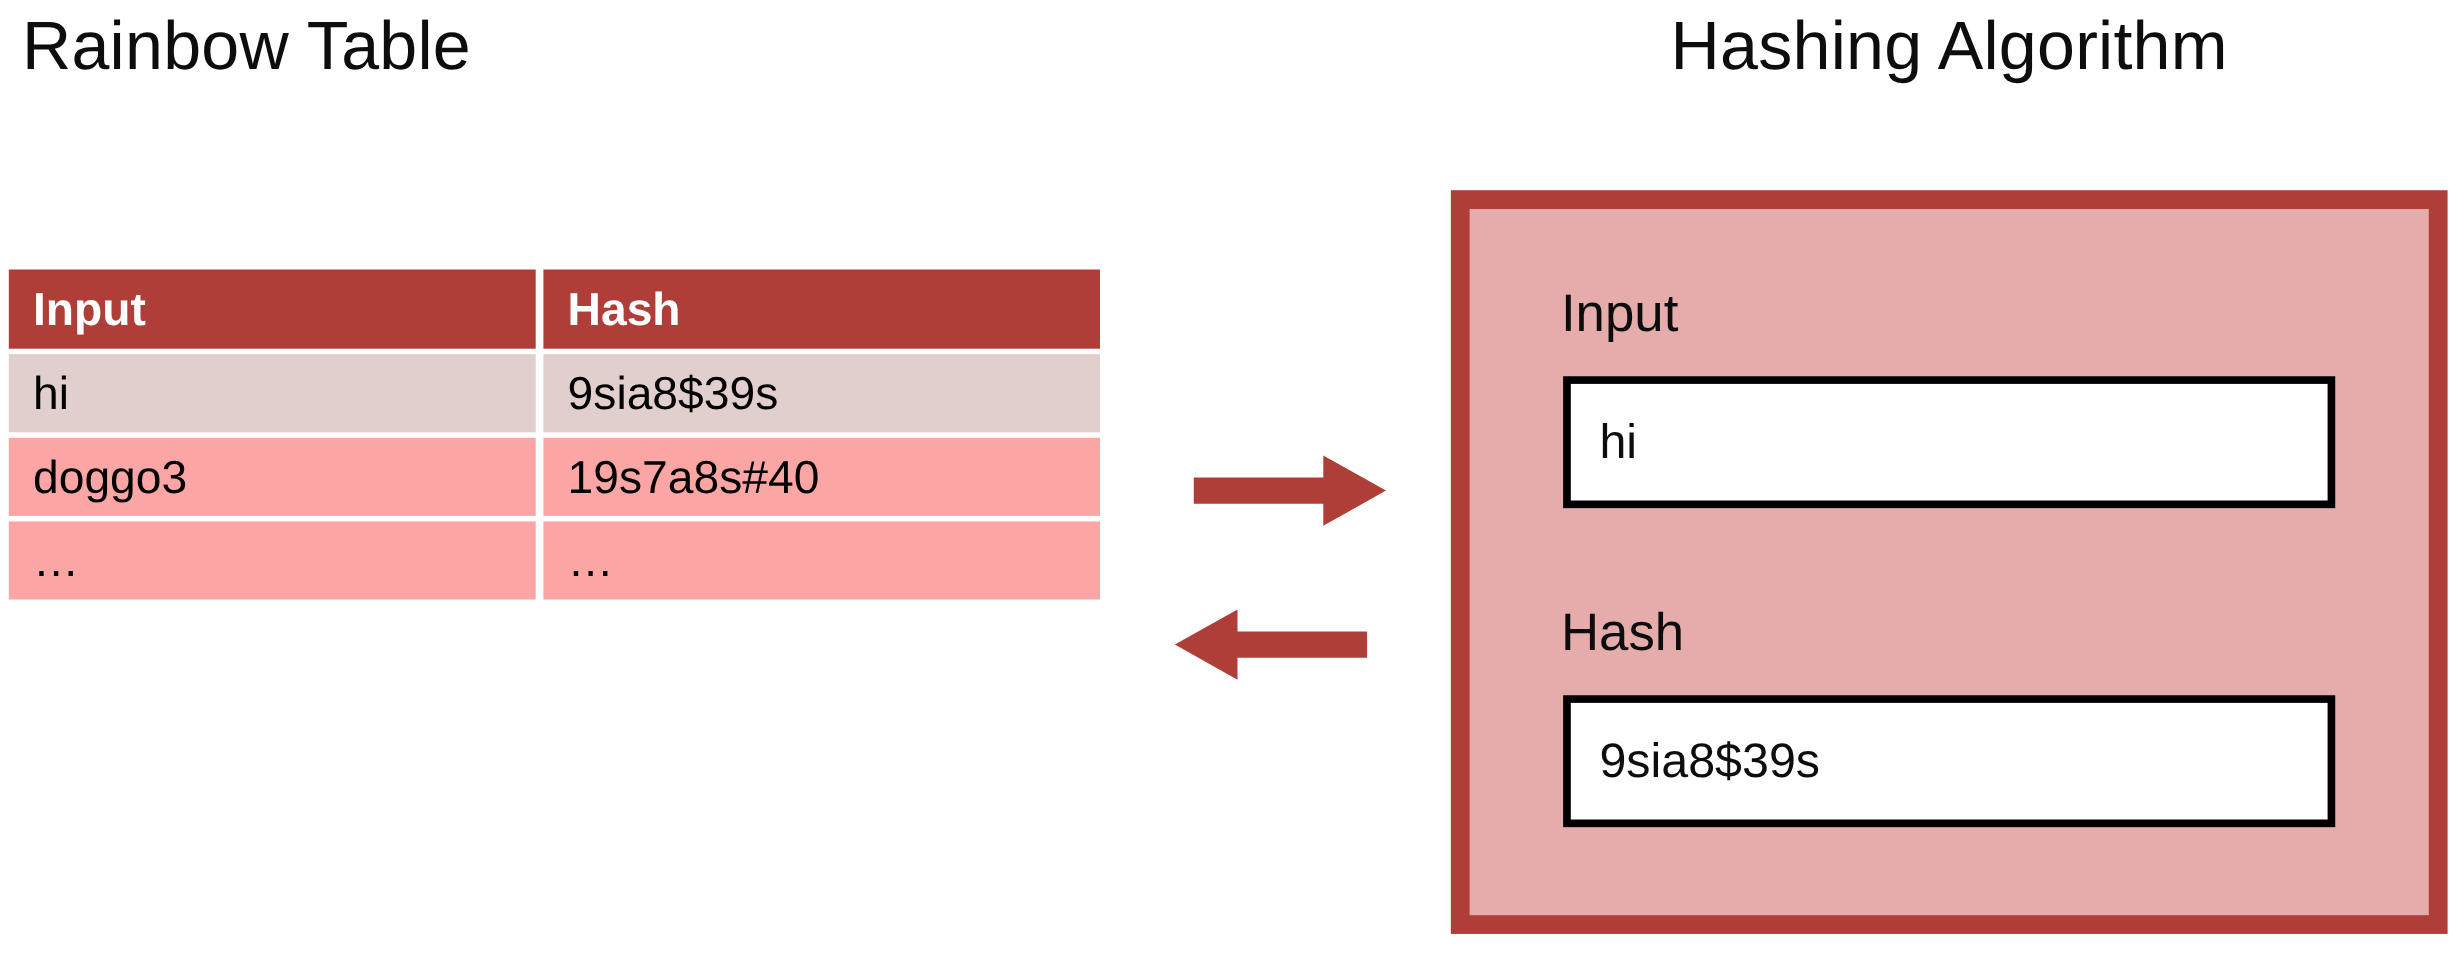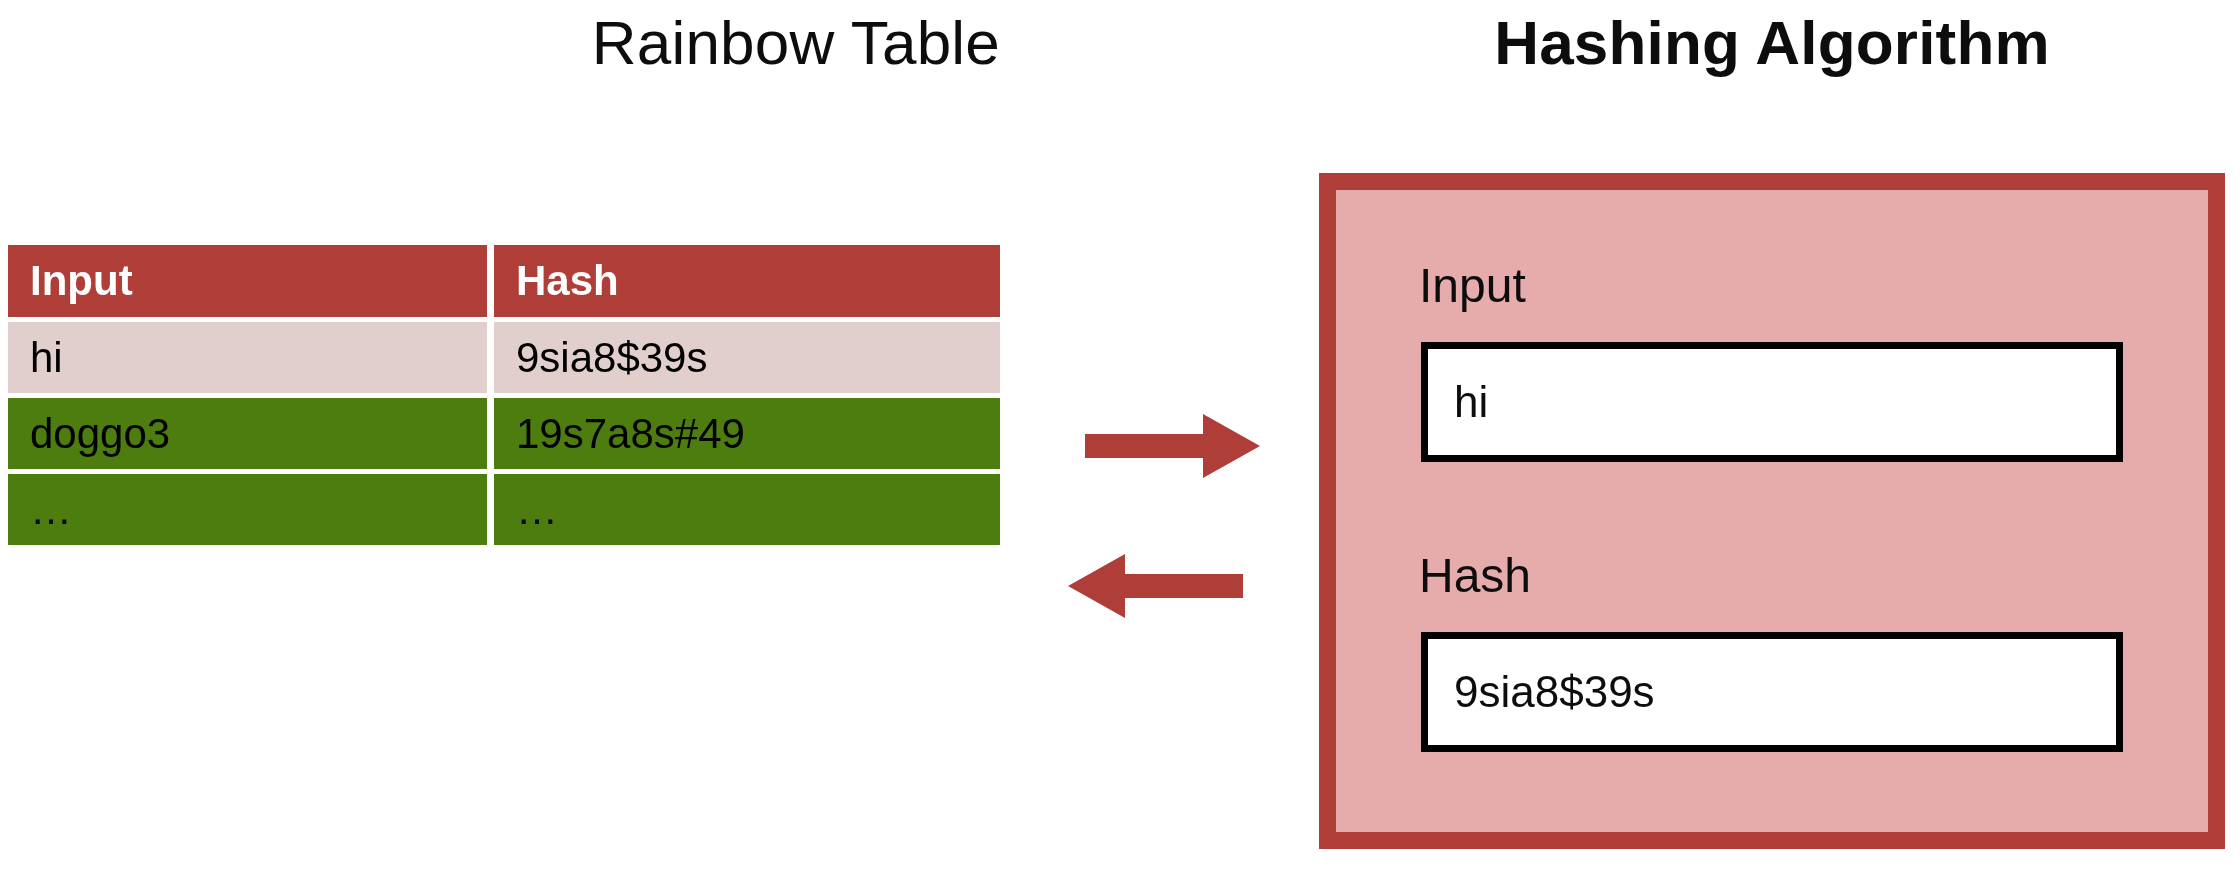--- a/index.html
+++ b/index.html
@@ -30,28 +30,28 @@
     font-weight: 400;
     color: #0d0d0d;
     letter-spacing: 0.2px;
     white-space: nowrap;
     line-height: 1;
   }
   #rainbow-title {
     left: 0;
     top: 12px;
     width: 1000px;
-    text-align: right;
+    text-align: left;
+    padding-left: 20px;
   }
   #hashing-title {
     left: 1319px;
     top: 12px;
     width: 906px;
     text-align: center;
-    font-weight: bold;
   }
 
   
   #rainbow-table {
     position: absolute;
     left: 8px;
     top: 245px;
     width: 992px;
   }
   .t-row {
@@ -73,21 +73,21 @@
   .c-input { width: 479px; }
   .c-hash  { width: 506px; }
 
   .t-row.header .t-cell {
     background: #b03e38;
     color: #ffffff;
     font-weight: 700;
     height: 72px;
   }
   .t-row.shade-a .t-cell { background: #e1cfce; }
-  .t-row.shade-b .t-cell { background: #4d7c0f; }
+  .t-row.shade-b .t-cell { background: #fca5a5; }
 
   
   .arrow {
     position: absolute;
     height: 72px;
   }
   #arrow-right { left: 1085px; top: 410px; width: 175px; }
   #arrow-left  { left: 1068px; top: 550px; width: 175px; }
   .arrow svg { display: block; }
 
@@ -146,21 +146,21 @@
       <div class="t-cell c-hash">Hash</div>
     </div>
 
     <div class="t-row shade-a">
       <div class="t-cell c-input">hi</div>
       <div class="t-cell c-hash">9sia8$39s</div>
     </div>
 
     <div class="t-row shade-b">
       <div class="t-cell c-input">doggo3</div>
-      <div class="t-cell c-hash">19s7a8s#49</div>
+      <div class="t-cell c-hash">19s7a8s#40</div>
     </div>
 
 
     <div class="t-row shade-b">
       <div class="t-cell c-input">…</div>
       <div class="t-cell c-hash">…</div>
     </div>
 
   </div>
 

